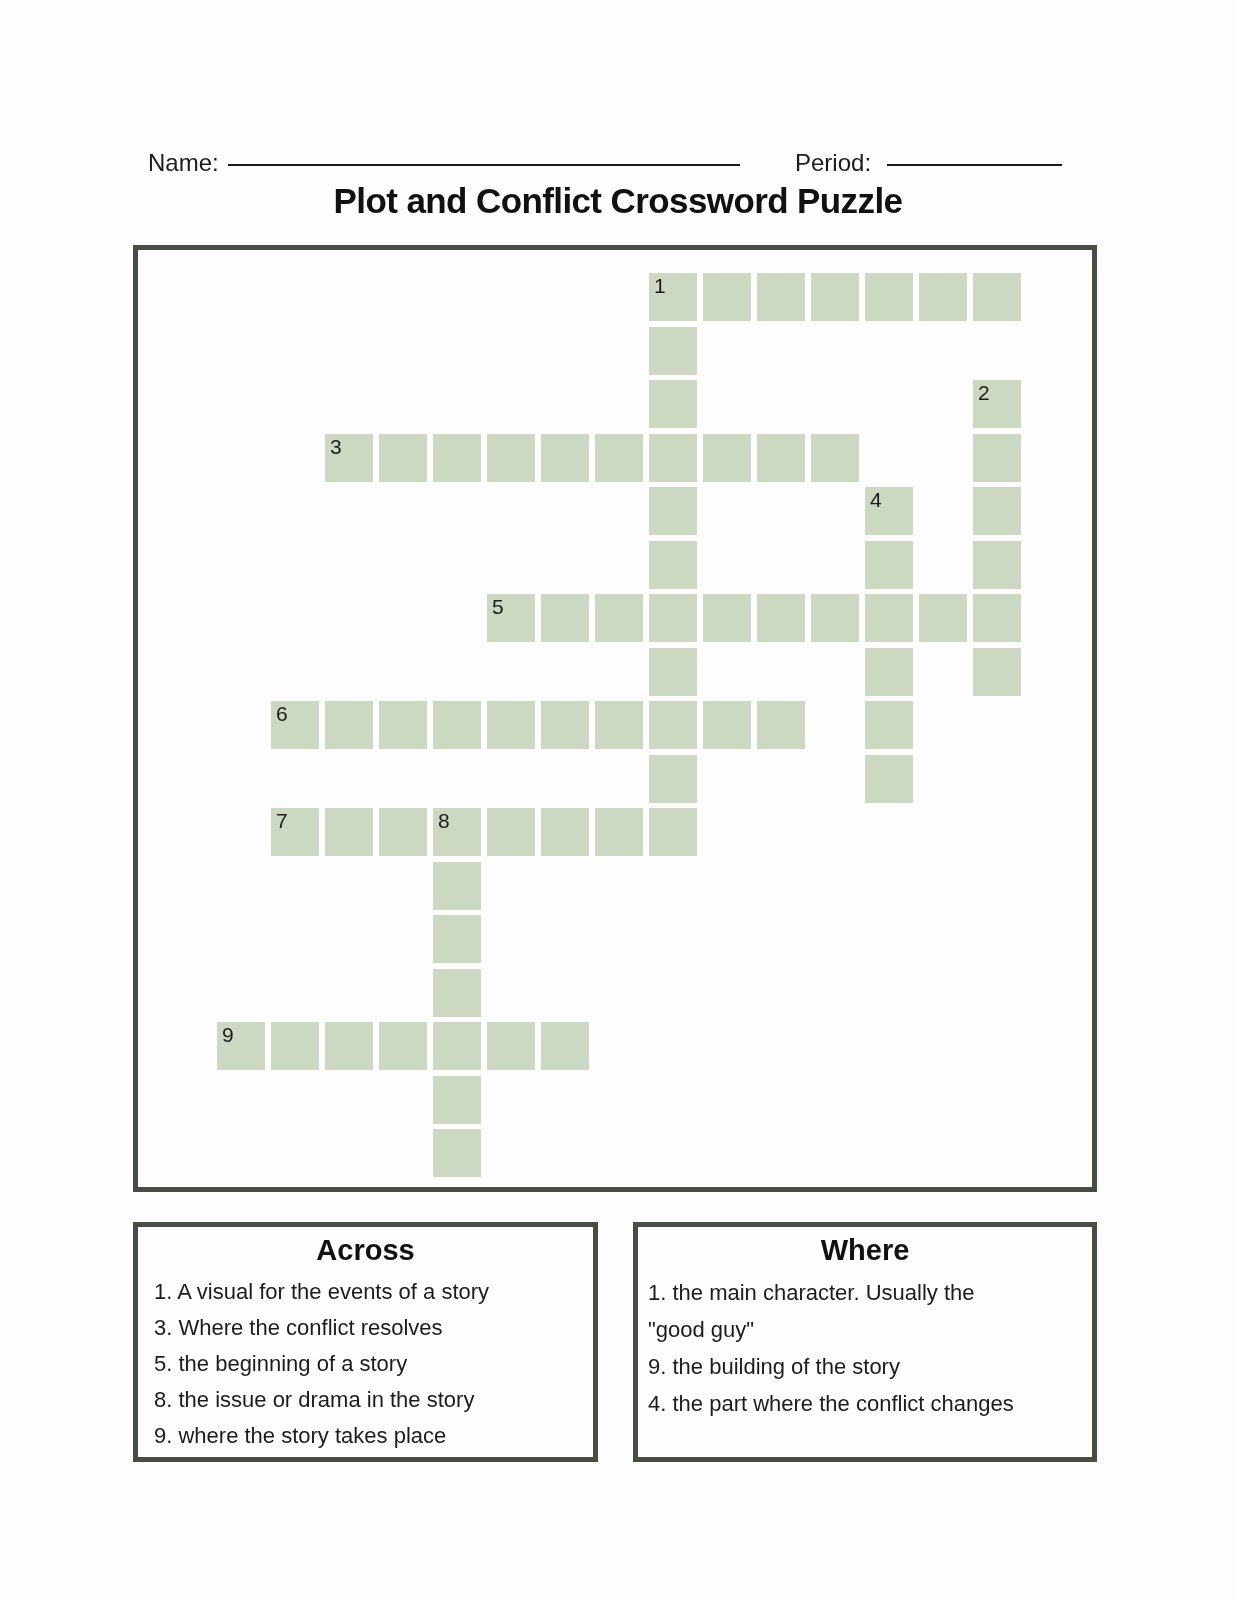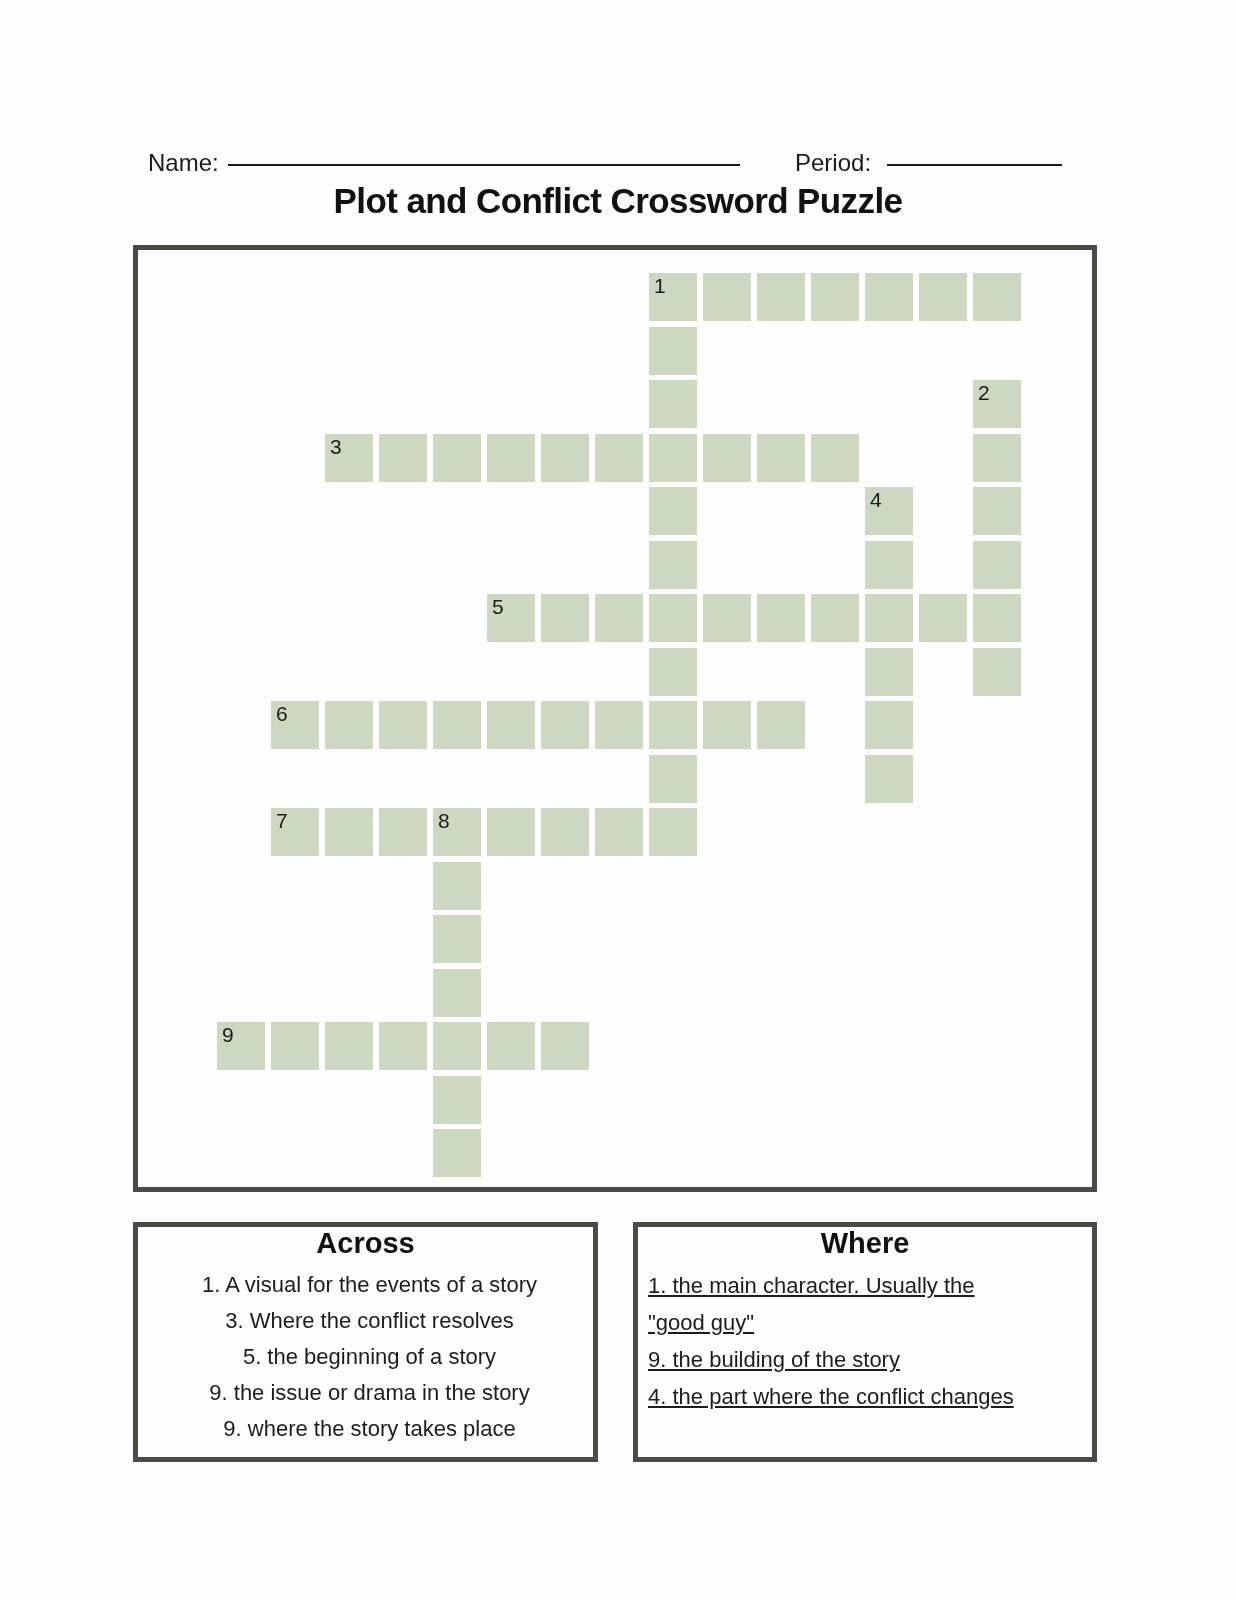--- a/index.html
+++ b/index.html
@@ -64,34 +64,34 @@
   }
   
   .clue-box{
     position:absolute;top:1222px;height:240px;
     border:5px solid var(--box-border);
     background:var(--page-bg);
   }
   .clue-box.across{left:133px;width:465px;}
   .clue-box.down{left:633px;width:464px;}
   .clue-box h2{
-    margin-top:0;
+    margin-top:7px;
     text-align:center;
     font-size:29px;font-weight:700;
     color:#111;
   }
   .clue-box ul{
     list-style:none;
     margin-top:7px;
     font-size:22px;
     color:var(--ink);
   }
-  .clue-box.across ul{padding:0 8px 0 16px;line-height:36px;text-align:center;}
+  .clue-box.across ul{padding:0 8px 0 16px;line-height:36px;}
   .clue-box.down ul{padding:0 14px 0 10px;line-height:37px;}
-  .clue-box.down li{white-space:pre-line;text-decoration:underline;}
+  .clue-box.down li{white-space:pre-line;}
 </style>
 </head>
 <body>
 
 <div class="page">
 
   <span class="field-label name">Name:</span>
   <div class="write-line name-line"></div>
 
   <span class="field-label period">Period:</span>
@@ -194,21 +194,21 @@
         <div class="cell" style="grid-row-start: 17; grid-column-start: 5;"></div>
       </div>
   </div>
 
   <section class="clue-box across">
     <h2>Across</h2>
     <ul id="across-list">
         <li>1. A visual for the events of a story</li>
         <li>3. Where the conflict resolves</li>
         <li>5. the beginning of a story</li>
-        <li>9. the issue or drama in the story</li>
+        <li>8. the issue or drama in the story</li>
         <li>9. where the story takes place</li>
       </ul>
   </section>
 
   <section class="clue-box down">
     <h2>Where</h2>
     <ul id="down-list">
         <li>1. the main character. Usually the
 "good guy"</li>
         <li>9. the building of the story</li>

